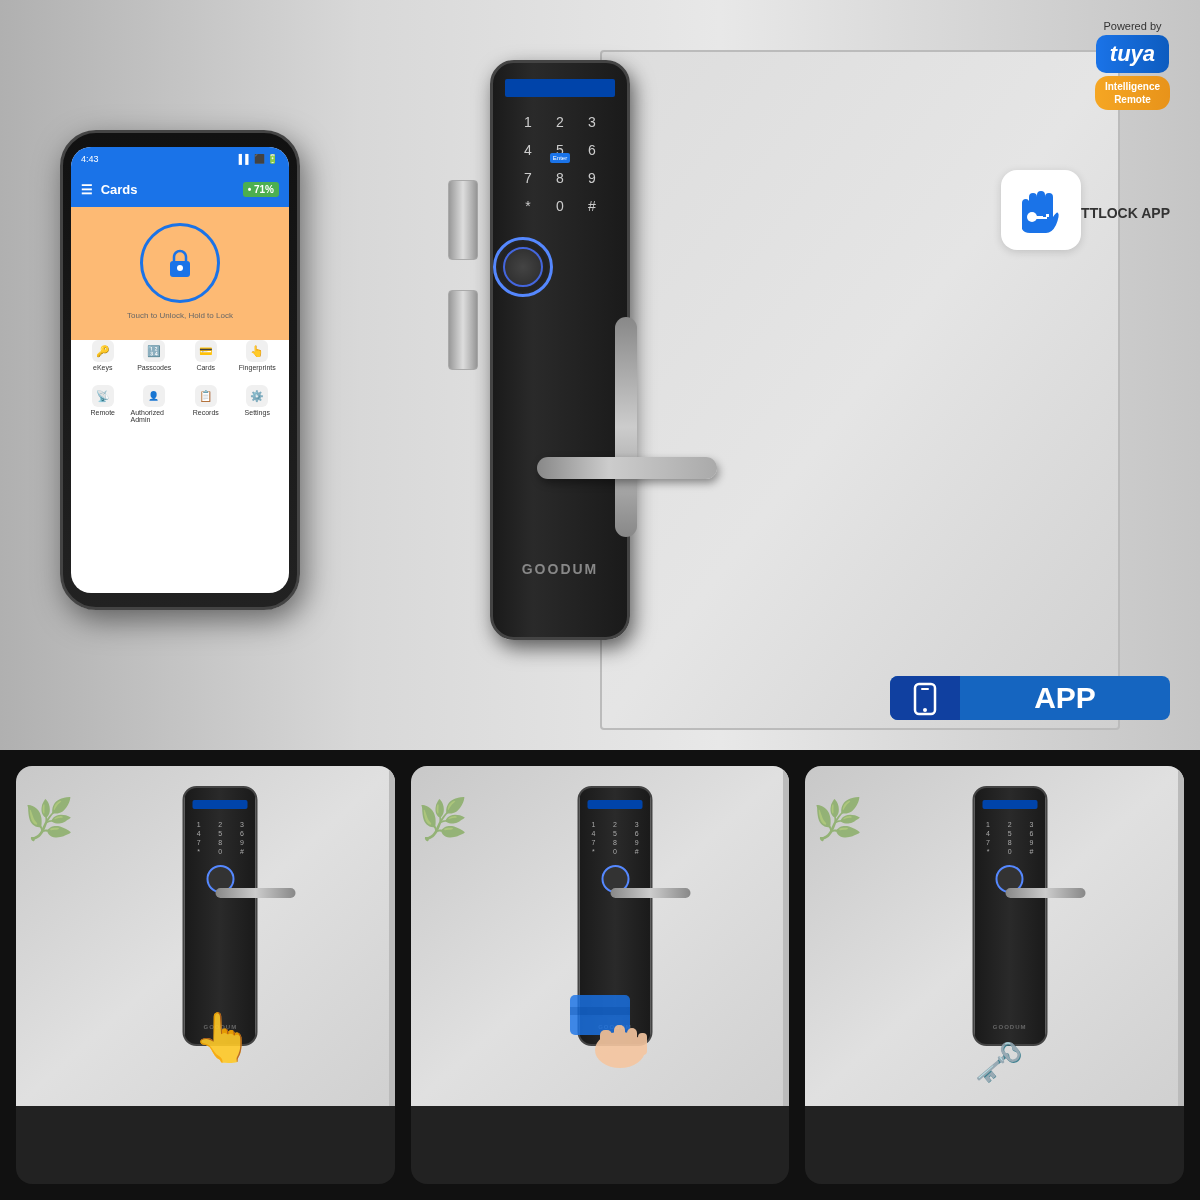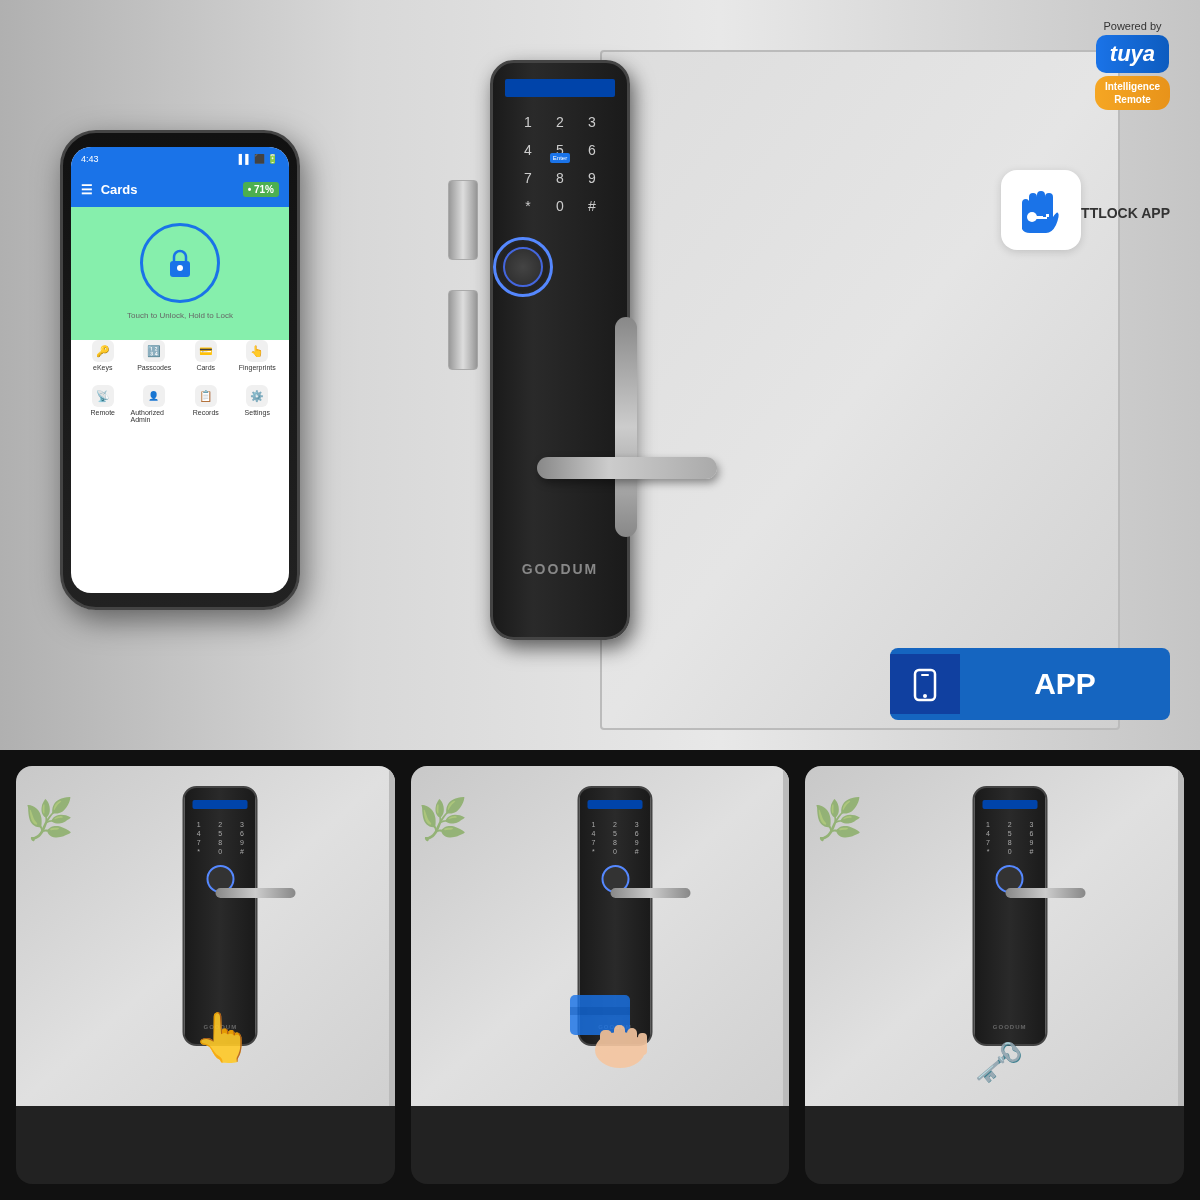--- a/index.html
+++ b/index.html
@@ -82,21 +82,21 @@
       background: #1a73e8;
       display: flex;
       align-items: center;
       padding: 0 10px;
       color: #fff;
       font-size: 13px;
       font-weight: bold;
     }
 
     .phone-lock-area {
-      background: #86efac;
+      background: #fdba74;
       display: flex;
       flex-direction: column;
       align-items: center;
       padding: 16px 0 8px;
     }
 
     .lock-circle {
       width: 80px;
       height: 80px;
       border-radius: 50%;
@@ -316,21 +316,21 @@
     
     .app-button {
       position: absolute;
       bottom: 30px;
       right: 30px;
       display: flex;
       align-items: center;
       background: #1565c0;
       border-radius: 8px;
       overflow: hidden;
-      height: 72px;
+      height: 44px;
       width: 280px;
     }
 
     .app-icon-box {
       width: 70px;
       height: 60px;
       background: #1040a0;
       display: flex;
       align-items: center;
       justify-content: center;

